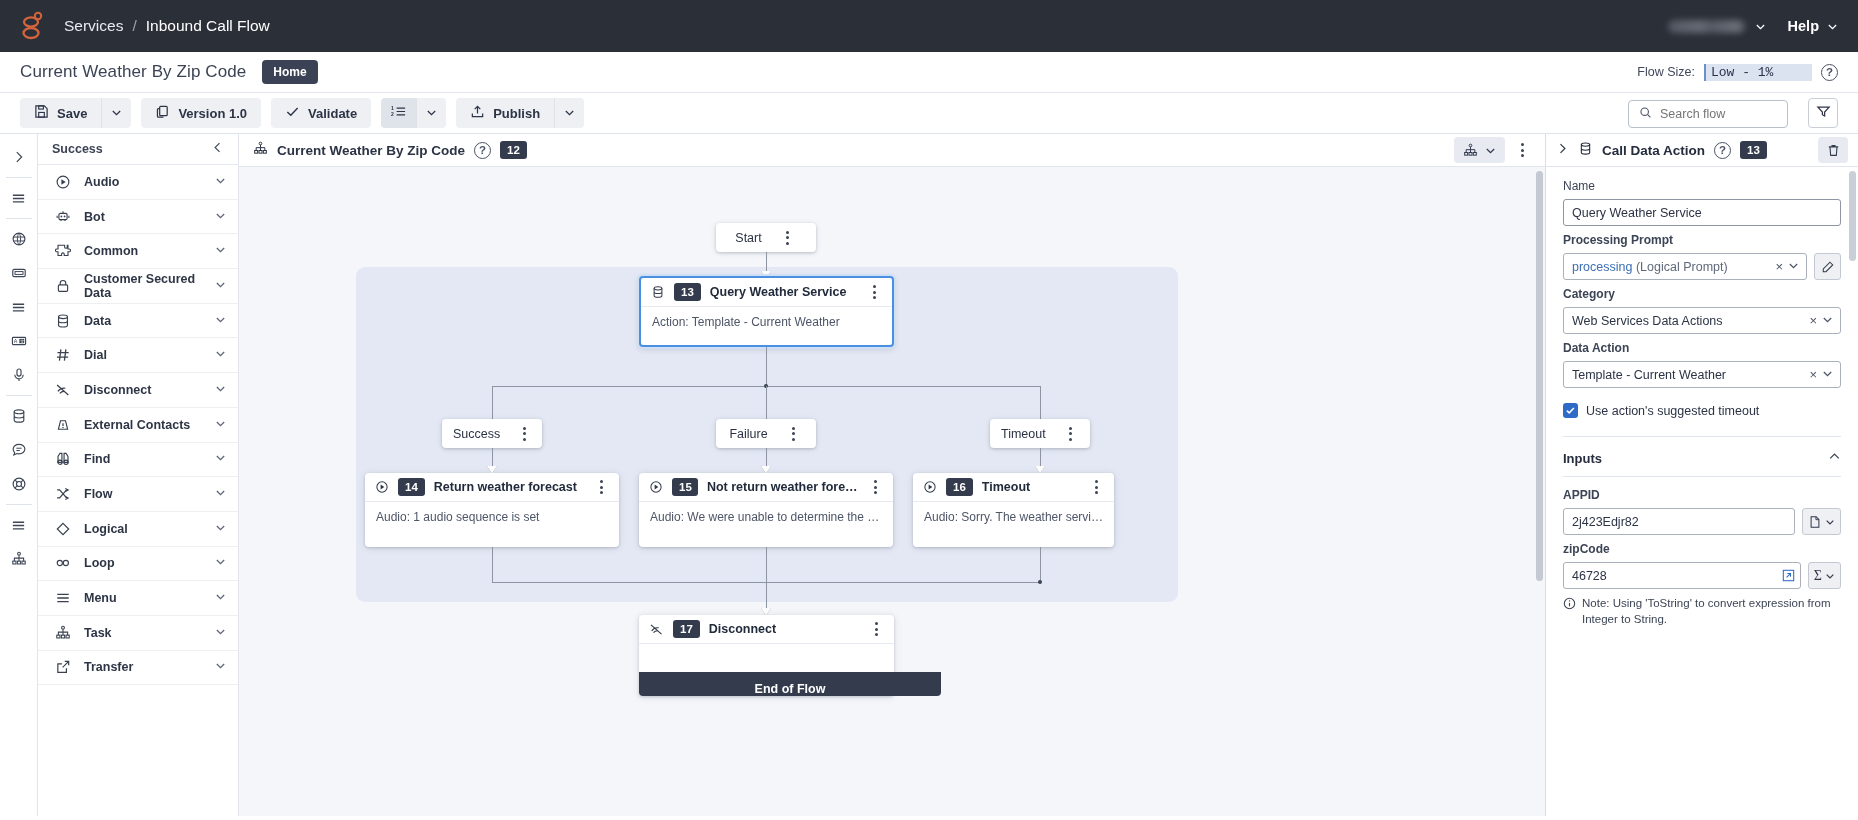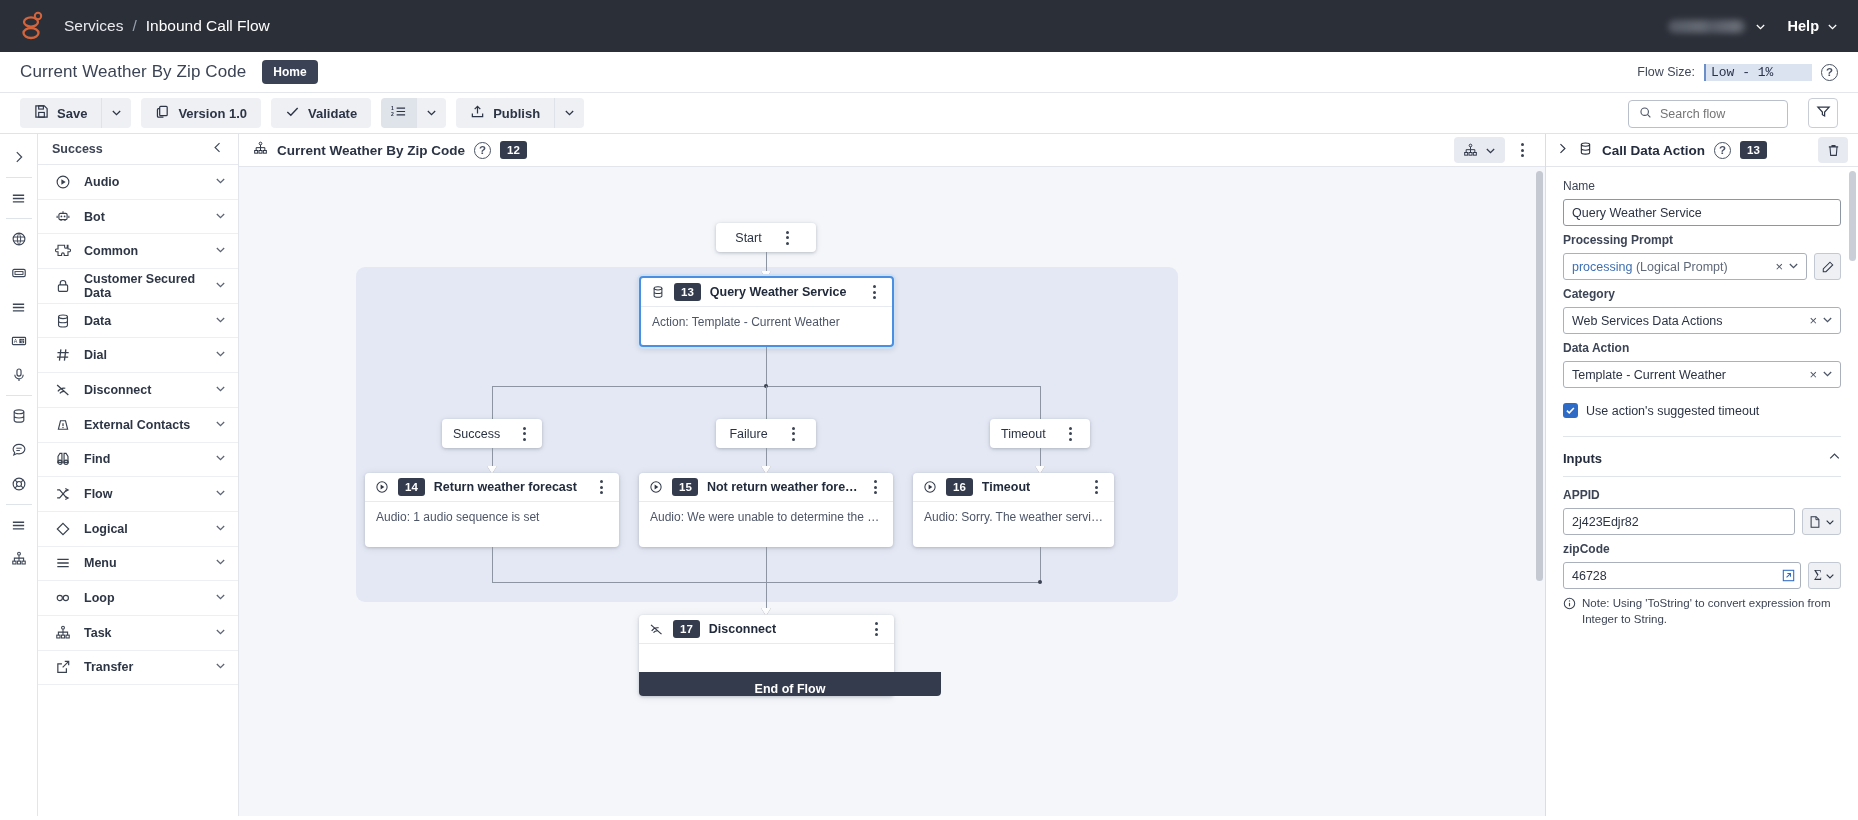--- a/index.html
+++ b/index.html
@@ -638,36 +638,36 @@
               </svg>
             </span>
             <span>Logical</span>
             <span class="tb-caret"><svg viewBox="0 0 12 12" width="11" height="11">
                 <path d="M2 4.3L6 8.3L10 4.3" fill="none" stroke="#5c6475" stroke-width="1.4"></path>
               </svg></span>
           </div>
           <div class="tb-item">
             <span class="tb-ico">
               <svg viewBox="0 0 18 18" width="16" height="16">
-                <path d="M2.6 5h12.8M2.6 9h12.8M2.6 13h12.8" stroke="#39414f" stroke-width="1.45"></path>
-              </svg>
-            </span>
-            <span>Menu</span>
-            <span class="tb-caret"><svg viewBox="0 0 12 12" width="11" height="11">
-                <path d="M2 4.3L6 8.3L10 4.3" fill="none" stroke="#5c6475" stroke-width="1.4"></path>
-              </svg></span>
-          </div>
-          <div class="tb-item">
-            <span class="tb-ico">
-              <svg viewBox="0 0 18 18" width="16" height="16">
                 <circle cx="5.4" cy="9" r="2.9" fill="none" stroke="#39414f" stroke-width="1.3"></circle>
                 <circle cx="12.2" cy="9" r="2.9" fill="none" stroke="#39414f" stroke-width="1.3"></circle>
               </svg>
             </span>
             <span>Loop</span>
+            <span class="tb-caret"><svg viewBox="0 0 12 12" width="11" height="11">
+                <path d="M2 4.3L6 8.3L10 4.3" fill="none" stroke="#5c6475" stroke-width="1.4"></path>
+              </svg></span>
+          </div>
+          <div class="tb-item">
+            <span class="tb-ico">
+              <svg viewBox="0 0 18 18" width="16" height="16">
+                <path d="M2.6 5h12.8M2.6 9h12.8M2.6 13h12.8" stroke="#39414f" stroke-width="1.45"></path>
+              </svg>
+            </span>
+            <span>Menu</span>
             <span class="tb-caret"><svg viewBox="0 0 12 12" width="11" height="11">
                 <path d="M2 4.3L6 8.3L10 4.3" fill="none" stroke="#5c6475" stroke-width="1.4"></path>
               </svg></span>
           </div>
           <div class="tb-item">
             <span class="tb-ico">
               <svg viewBox="0 0 18 18" width="16" height="16">
                 <circle cx="9" cy="3" r="1.6" fill="none" stroke="#39414f" stroke-width="1.2"></circle>
                 <rect x="2" y="11.4" width="3.6" height="3.2" fill="none" stroke="#39414f" stroke-width="1.2"></rect>
                 <rect x="7.2" y="11.4" width="3.6" height="3.2" fill="none" stroke="#39414f" stroke-width="1.2"></rect>

